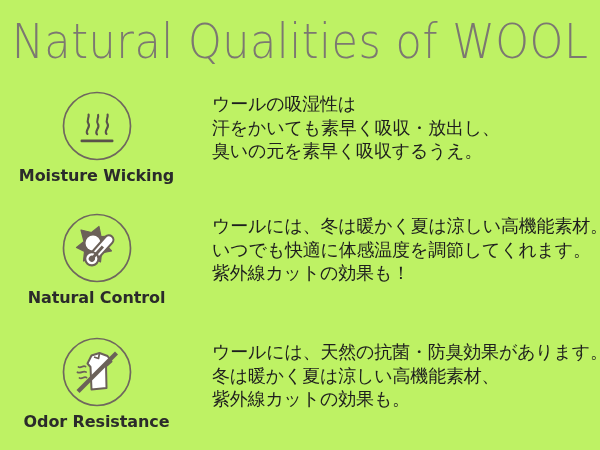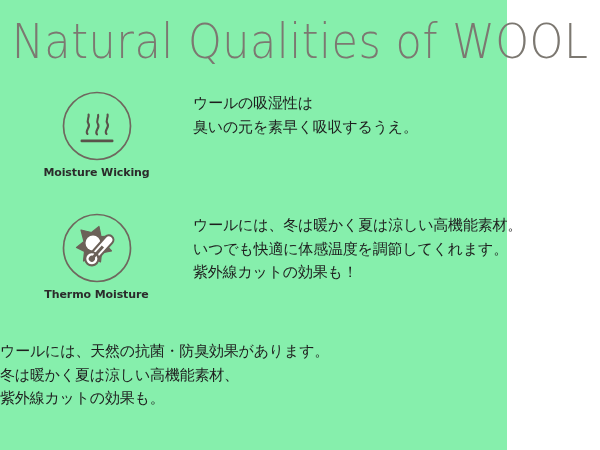--- a/index.html
+++ b/index.html
@@ -10,24 +10,24 @@
   body {
     width: 600px;
     height: 450px;
     background: #ffffff;
     font-family: "Liberation Sans", "DejaVu Sans", sans-serif;
     overflow: hidden;
     position: relative;
   }
 
   .infographic {
-    width: 507px;
+    width: 600px;
     height: 450px;
     position: relative;
-    background: #86efac;
+    background: #bef264;
     box-sizing: border-box;
   }
 
   
   .title-wrap {
     position: absolute;
     top: 12px;
     left: 0;
     width: 600px;
     text-align: center;
@@ -71,42 +71,43 @@
     box-sizing: border-box;
   }
   .icon-circle {
     width: 72px;
     height: 72px;
     display: block;
   }
   .icon-label {
     margin-top: 4px;
     font-family: "DejaVu Sans", "Liberation Sans", sans-serif;
-    font-size: 11px;
+    font-size: 16px;
     font-weight: 700;
     color: #2b2b2b;
     letter-spacing: -0.1px;
     white-space: nowrap;
     text-align: center;
   }
 
   
   .text-col {
     flex: 1 1 auto;
     padding-top: 6px;
     padding-right: 10px;
   }
   .desc-line {
     font-family: "DejaVu Sans", "Liberation Sans", sans-serif;
-    font-size: 15px;
+    font-size: 18px;
     line-height: 23.5px;
     color: #1e1e1e;
     font-weight: 500;
     letter-spacing: -0.2px;
     white-space: nowrap;
+    margin-left: 19px;
   }
 
   
   .row-thermo .icon-col { padding-top: 2px; }
   .row-thermo .text-col { padding-top: 4px; }
   .row-odor .icon-col { padding-top: 2px; }
   .row-odor .text-col { padding-top: 6px; }
 </style>
 </head>
 <body>
@@ -125,50 +126,67 @@
           <circle cx="36" cy="36" r="33.5" fill="none" stroke="#6f675e" stroke-width="1.7"></circle>
           <path d="M26.5 44 C23.2 40.5 30.4 37.2 27.3 33.4 C25.2 30.8 28.4 27.6 27.6 24.5" fill="none" stroke="#59524a" stroke-width="2.1" stroke-linecap="round"></path>
           <path d="M36 44.4 C32.7 40.9 39.9 37.6 36.8 33.8 C34.7 31.2 37.9 28 37.1 24.9" fill="none" stroke="#59524a" stroke-width="2.1" stroke-linecap="round"></path>
           <path d="M45.5 44 C42.2 40.5 49.4 37.2 46.3 33.4 C44.2 30.8 47.4 27.6 46.6 24.5" fill="none" stroke="#59524a" stroke-width="2.1" stroke-linecap="round"></path>
           <rect x="19.5" y="49.5" width="33" height="2.8" rx="1.2" fill="#59524a"></rect>
         </svg>
         <div class="icon-label">Moisture Wicking</div>
       </div>
       <div class="text-col">
         <div class="desc-line">ウールの吸湿性は</div>
+        <div class="desc-line">汗をかいても素早く吸収・放出し、</div>
         <div class="desc-line">臭いの元を素早く吸収するうえ。</div>
       </div>
     </div>
 
     <div class="feature-row row-thermo">
       <div class="icon-col">
         <svg class="icon-circle" viewBox="0 0 72 72">
           <circle cx="36" cy="36" r="33.5" fill="none" stroke="#6f675e" stroke-width="1.7"></circle>
 
           <path d="M20 18 L30.5 20.5 L38 14.5 L40 24.5 L50 24 L44 32 L50.5 39
                    L40.5 41 L39.5 50 L31 44.5 L22.5 49 L23.5 39.5 L15.5 35.5 L23 29.5 Z" fill="#6b6158" stroke="#6b6158" stroke-width="1.2" stroke-linejoin="round"></path>
           <circle cx="32" cy="31" r="7.5" fill="#ffffff"></circle>
 
           <g transform="rotate(42 36 40)">
             <rect x="32.2" y="18.5" width="9" height="27" rx="4.5" fill="#ffffff" stroke="#6b6158" stroke-width="2.1"></rect>
             <circle cx="36.7" cy="48.5" r="6.6" fill="#ffffff" stroke="#6b6158" stroke-width="2.1"></circle>
             <circle cx="36.7" cy="48.5" r="3.1" fill="#6b6158"></circle>
             <rect x="35.2" y="32" width="3" height="15" fill="#6b6158"></rect>
           </g>
         </svg>
-        <div class="icon-label">Thermo Moisture</div>
+        <div class="icon-label">Natural Control</div>
       </div>
       <div class="text-col">
         <div class="desc-line">ウールには、冬は暖かく夏は涼しい高機能素材。</div>
         <div class="desc-line">いつでも快適に体感温度を調節してくれます。</div>
         <div class="desc-line">紫外線カットの効果も！</div>
       </div>
     </div>
 
     <div class="feature-row row-odor">
+      <div class="icon-col">
+        <svg class="icon-circle" viewBox="0 0 72 72">
+          <circle cx="36" cy="36" r="33.5" fill="none" stroke="#6f675e" stroke-width="1.7"></circle>
+
+          <path d="M30.5 19.5 L38.5 17 L46.5 20 L50.5 25.5 L46 29.5 L45 29 L45.5 52
+                   L30.5 53.5 L29.5 31 L26.5 27.5 Z" fill="#ffffff" stroke="#6b6158" stroke-width="2" stroke-linejoin="round"></path>
+          <path d="M38.5 17 L37.5 22.5 L33 21" fill="none" stroke="#6b6158" stroke-width="1.7" stroke-linejoin="round"></path>
+
+          <path d="M24.5 30.5 C21.5 29 20.5 32.5 17.5 31" fill="none" stroke="#6b6158" stroke-width="1.8" stroke-linecap="round"></path>
+          <path d="M25 36 C21.5 34.3 20.5 38 16.5 36.3" fill="none" stroke="#6b6158" stroke-width="1.8" stroke-linecap="round"></path>
+          <path d="M25.5 41.5 C22.5 40 21.5 43.5 18.5 42" fill="none" stroke="#6b6158" stroke-width="1.8" stroke-linecap="round"></path>
+
+          <line x1="17" y1="55.5" x2="55.5" y2="17" stroke="#6b6158" stroke-width="4.2" stroke-linecap="butt"></line>
+        </svg>
+        <div class="icon-label">Odor Resistance</div>
+      </div>
       <div class="text-col">
         <div class="desc-line">ウールには、天然の抗菌・防臭効果があります。</div>
         <div class="desc-line">冬は暖かく夏は涼しい高機能素材、</div>
         <div class="desc-line">紫外線カットの効果も。</div>
       </div>
     </div>
 
   </div>
 </div>
 

